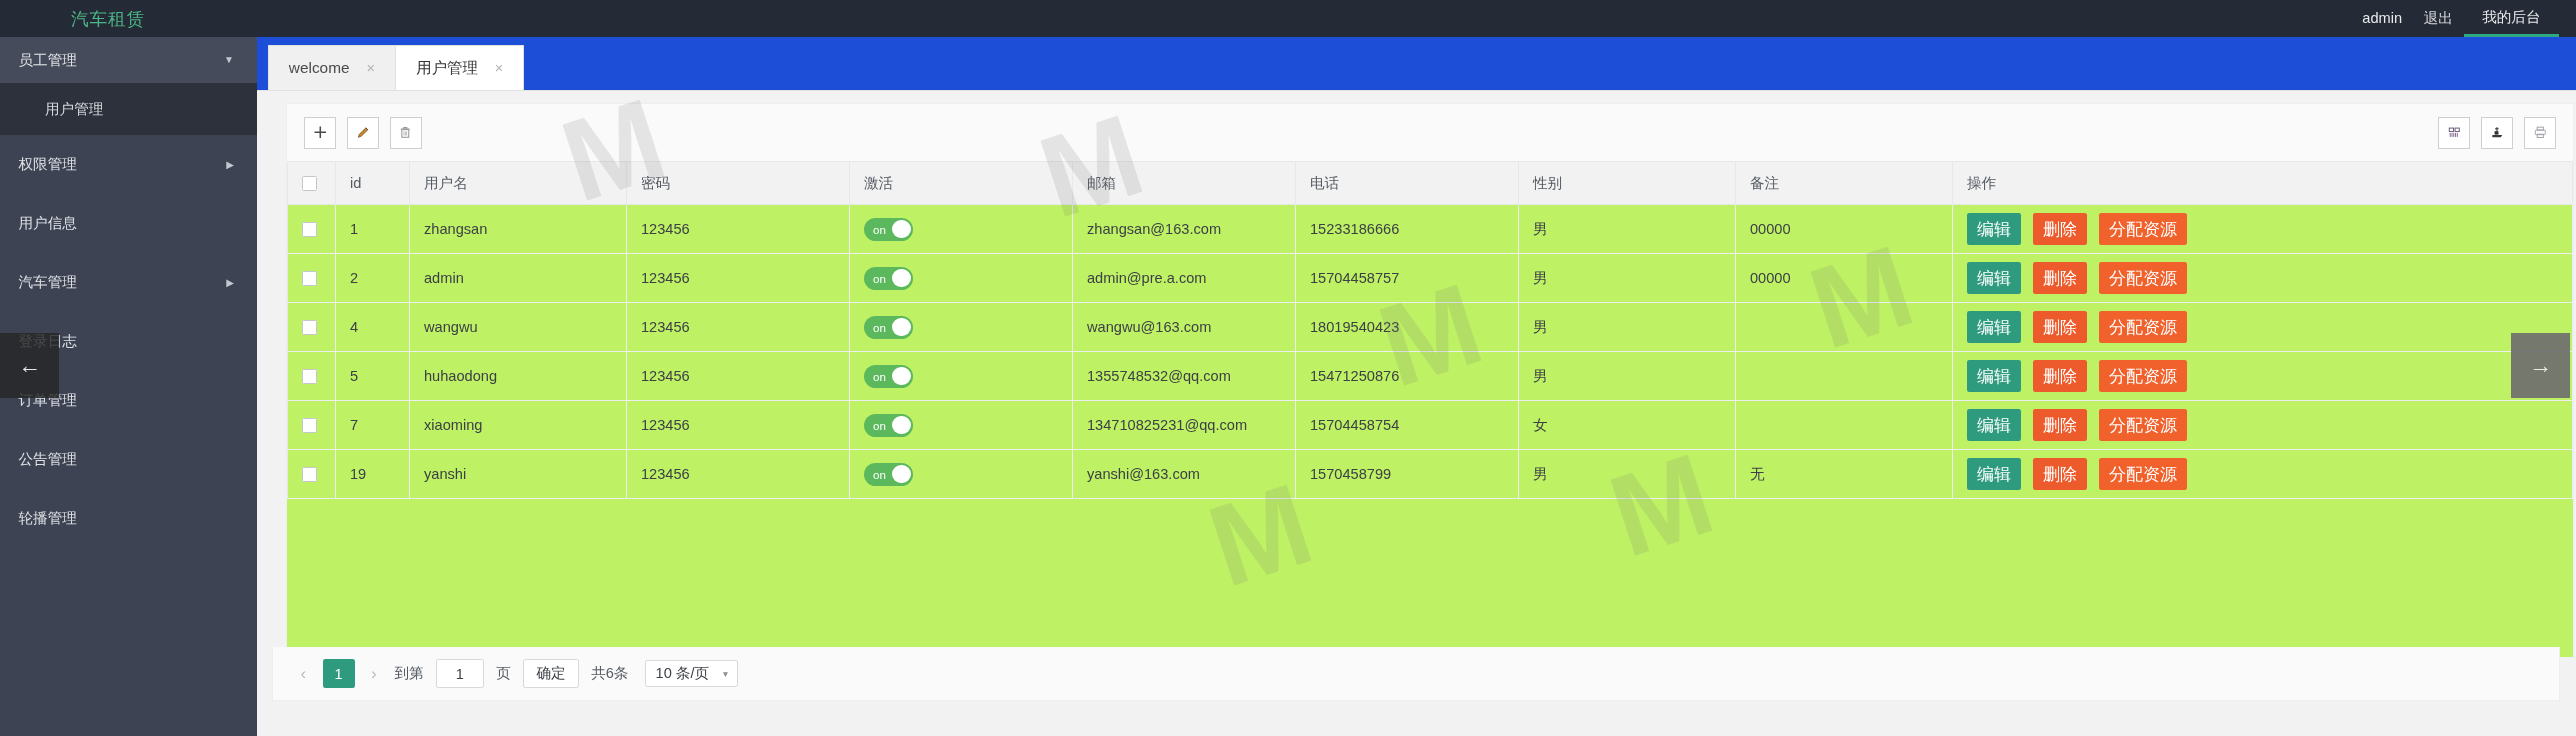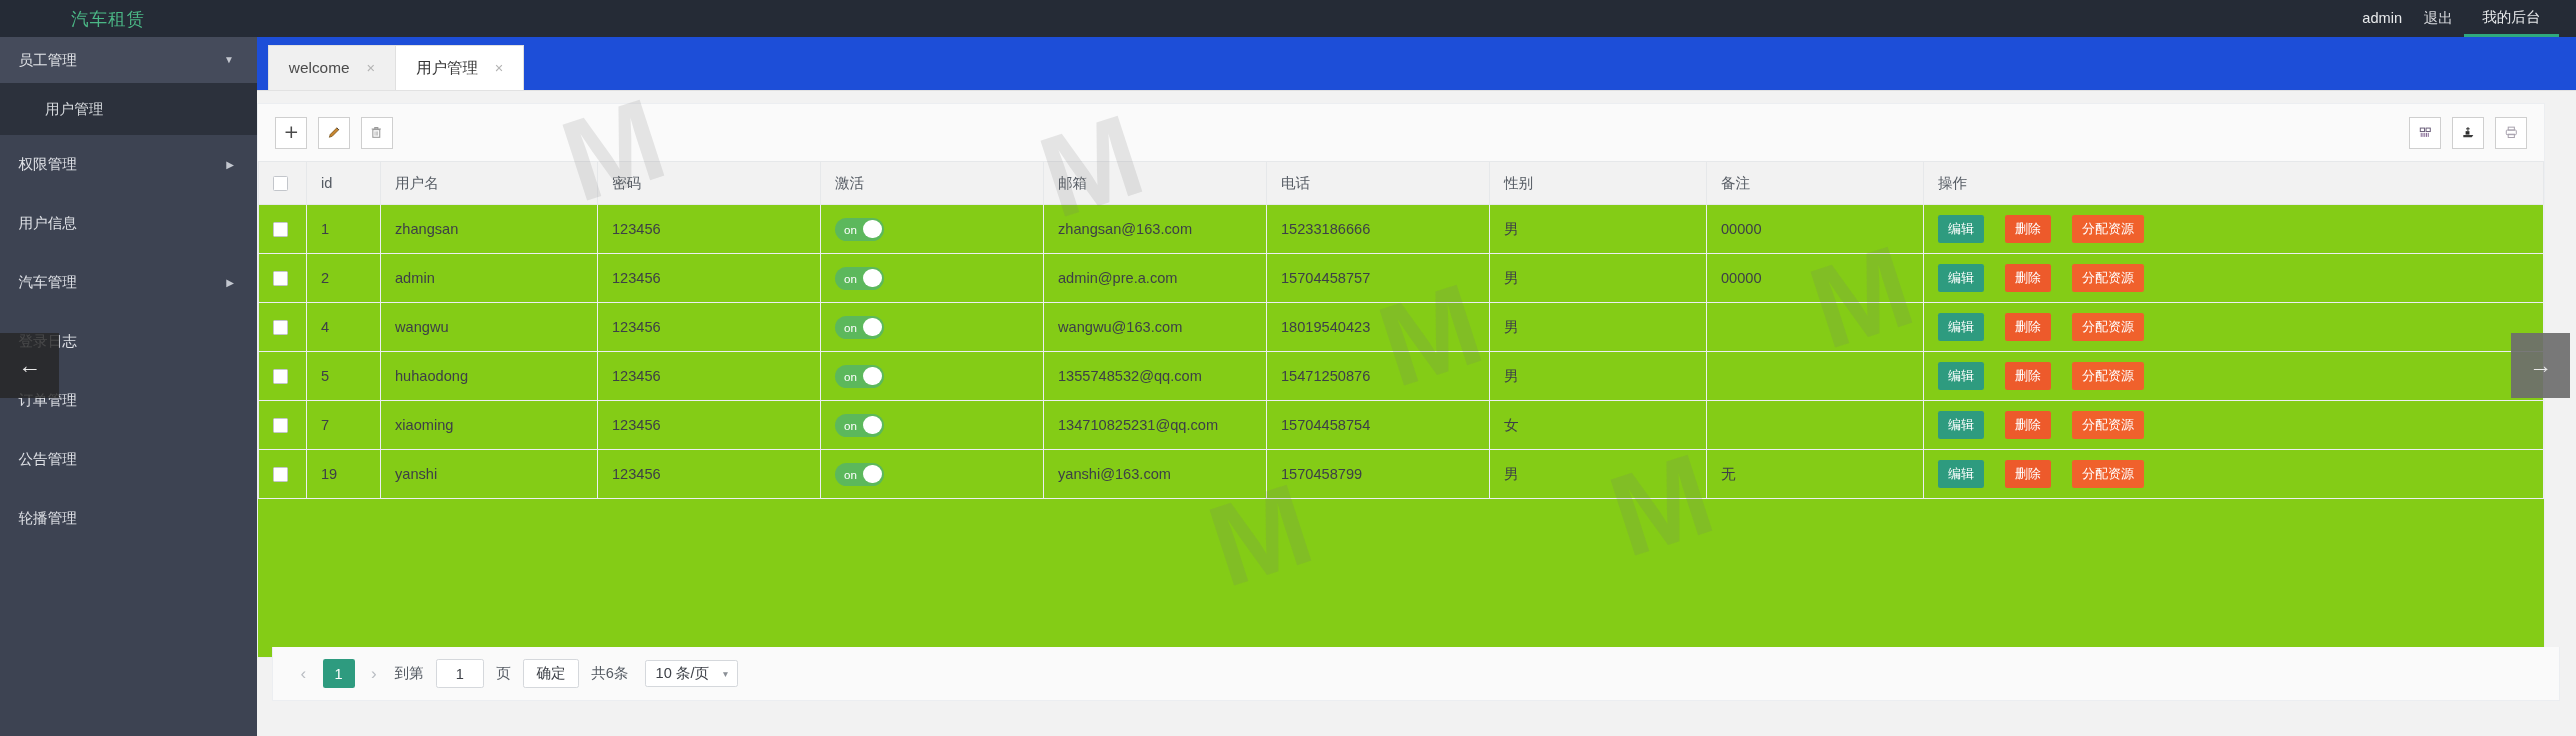--- a/index.html
+++ b/index.html
@@ -129,23 +129,23 @@
     cursor: pointer;
     white-space: nowrap;
   }
   .tab.active { background: #ffffff; color: #333; }
   .tab .x {
     margin-left: 17px; color: #b3b3b3; font-size: 14.6px;
     line-height: 1; cursor: pointer;
   }
 
   .panel {
-    position: absolute; left: 0; top: 66px;
+    position: absolute; left: 29px; top: 66px;
     width: 2288px; height: 555px;
-    background: #84cc16;
+    background: #bef264;
     border: 0.8px solid #eceef1;
   }
 
   .toolbar {
     height: 57px;
     display: flex; align-items: center;
     padding: 0 17px;
     background: #fafafa;
   }
   .icon-btn {
@@ -211,24 +211,24 @@
   }
   .switch .knob {
     position: absolute; right: 2.3px; top: 2.3px;
     width: 18.5px; height: 18.5px;
     border-radius: 50%;
     background: #ffffff;
   }
   .abtn {
     display: inline-block;
     padding: 4.6px 10px;
-    font-size: 13px;
+    font-size: 17px;
     color: #fff;
     border-radius: 2.3px;
-    margin-right: 21px;
+    margin-right: 12px;
     cursor: pointer;
     white-space: nowrap;
   }
   .abtn.edit { background: #2e9b7f; }
   .abtn.del  { background: #ed5a2b; }
   .abtn.assign { background: #f0612c; }
 
   
   .pager {
     height: 54px;

